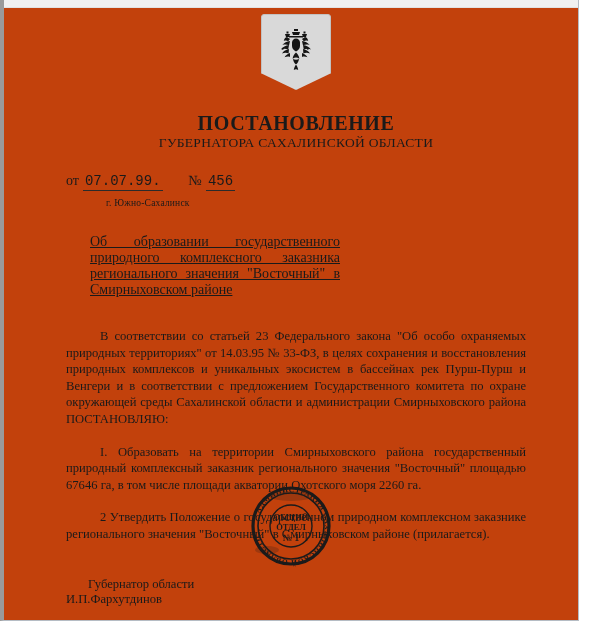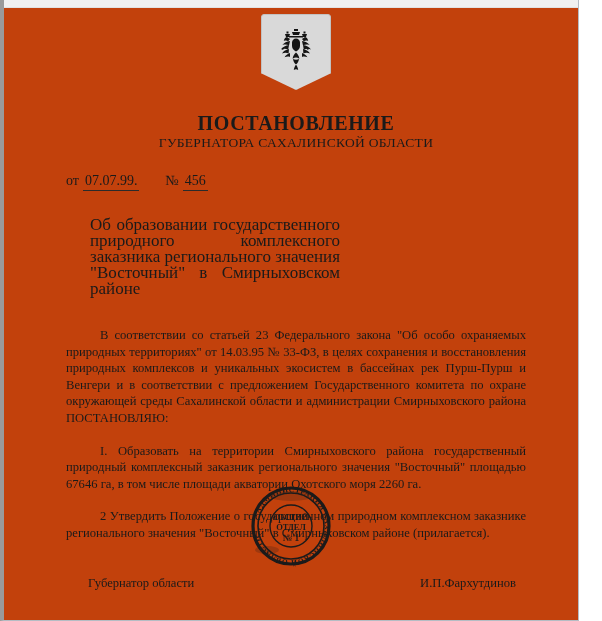--- a/index.html
+++ b/index.html
@@ -81,38 +81,40 @@
   .date-row {
     margin-top: 22px;
     font-size: 14px;
     display: flex;
     align-items: baseline;
   }
   .date-row .lbl { margin-right: 4px; }
   .date-row .val {
     border-bottom: 1px solid #2b2b2b;
     padding: 0 2px 1px 2px;
+    font-family: Liberation Mono, monospace;
   }
   .date-row .gap { display: inline-block; width: 26px; }
   .city {
     margin-top: 7px;
     margin-left: 40px;
     font-size: 9.5px;
     letter-spacing: 0.2px;
   }
 
   
   .subject {
     margin-top: 26px;
     margin-left: 24px;
     width: 250px;
-    font-size: 17px;
+    font-size: 14px;
     line-height: 16px;
     text-align: justify;
     text-align-last: left;
+    text-decoration: underline;
   }
 
   
   .body-block { margin-top: 30px; font-family: Liberation Serif, serif; }
   .para {
     font-size: 12.6px;
     line-height: 16.6px;
     text-align: justify;
     text-indent: 34px;
     margin: 0;
@@ -120,20 +122,21 @@
   .para + .para { margin-top: 16px; }
 
   
   .sign-row {
     position: relative;
     margin-top: 34px;
     display: flex;
     align-items: flex-start;
     justify-content: space-between;
     font-size: 12.6px;
+    flex-direction: column;
   }
   .sign-left { padding-left: 22px; }
   .sign-right { padding-right: 10px; }
 
   
   .seal {
     position: absolute;
     left: 233px;
     top: 478px;
     width: 108px;
@@ -193,20 +196,21 @@
     <div class="doc-title">ПОСТАНОВЛЕНИЕ</div>
     <div class="doc-subtitle">ГУБЕРНАТОРА САХАЛИНСКОЙ ОБЛАСТИ</div>
 
     <div class="date-row">
       <span class="lbl">от</span>
       <span class="val">07.07.99.</span>
       <span class="gap"></span>
       <span class="lbl">№</span>
       <span class="val">456</span>
     </div>
+    <div class="city">г. Южно-Сахалинск</div>
 
     <div class="subject">Об образовании государственного природного комплексного заказника регионального значения "Восточный" в Смирныховском районе</div>
 
     <div class="body-block">
       <p class="para">В соответствии со статьей 23 Федерального закона "Об особо охраняемых природных территориях" от 14.03.95 № 33-ФЗ, в целях сохранения и восстановления природных комплексов и уникальных экосистем в бассейнах рек Пурш-Пурш и Венгери и в соответствии с предложением Государственного комитета по охране окружающей среды Сахалинской области и администрации Смирныховского района ПОСТАНОВЛЯЮ:</p>
       <p class="para">I. Образовать на территории Смирныховского района государственный природный комплексный заказник регионального значения "Восточный" площадью 67646 га, в том числе площади акватории Охотского моря 2260 га.</p>
       <p class="para">2 Утвердить Положение о государственном природном комплексном заказнике регионального значения "Восточный" в Смирныховском районе (прилагается).</p>
     </div>
 
     <div class="sign-row">

